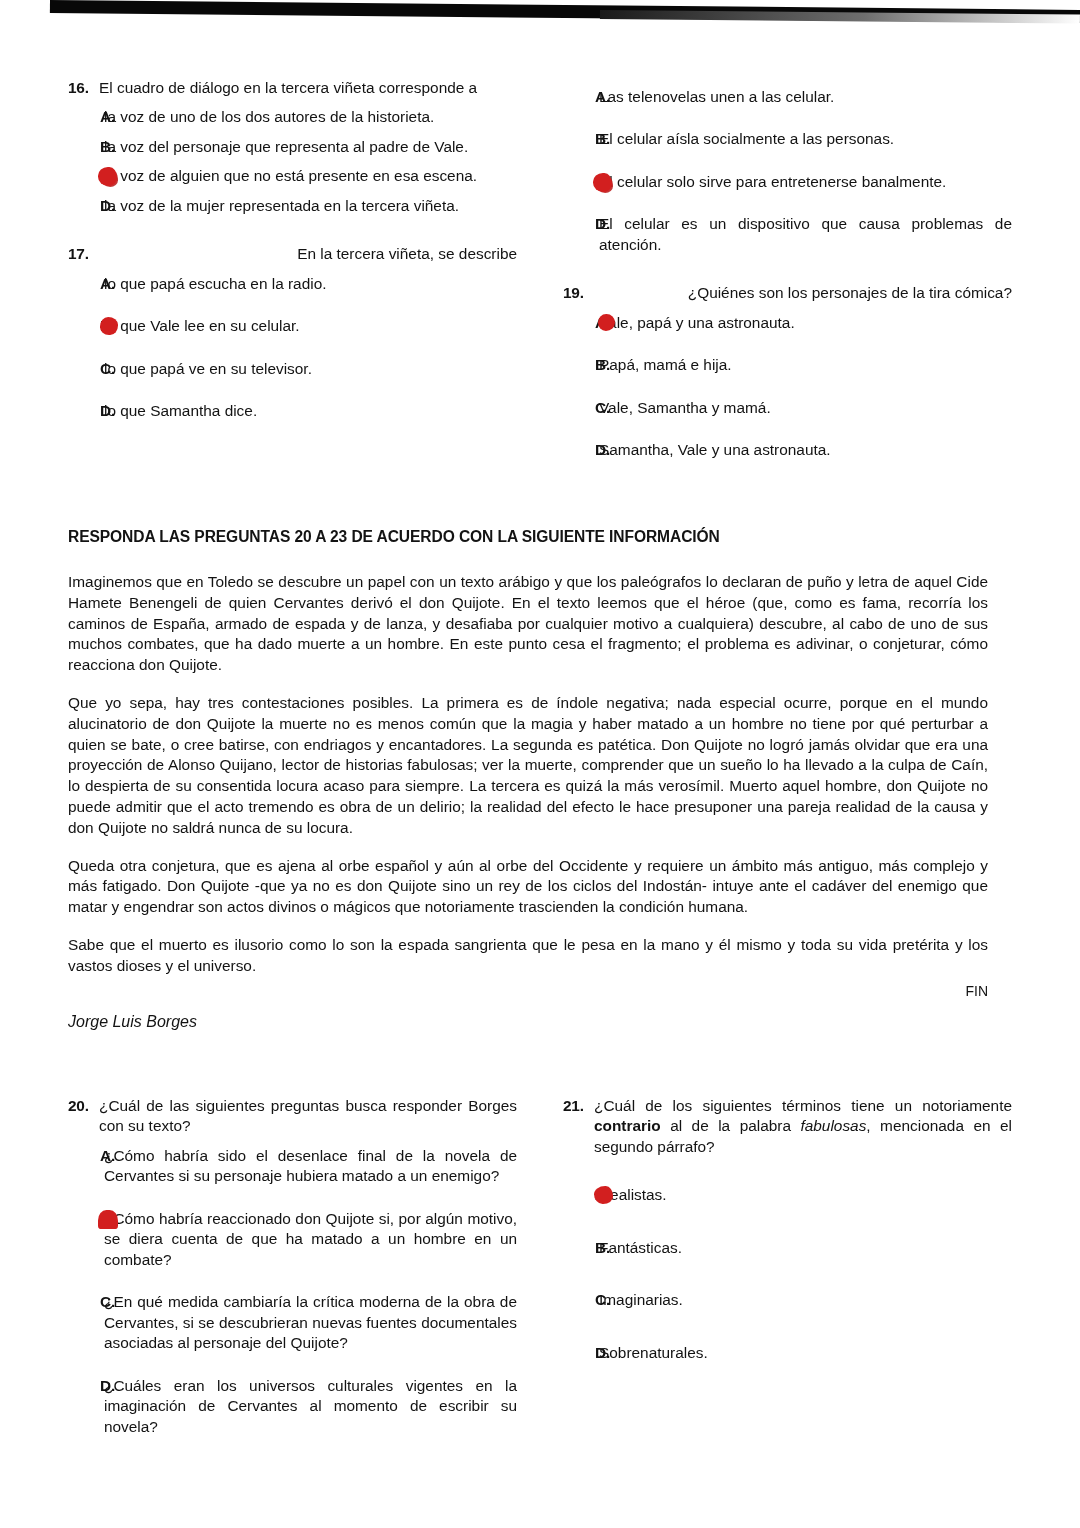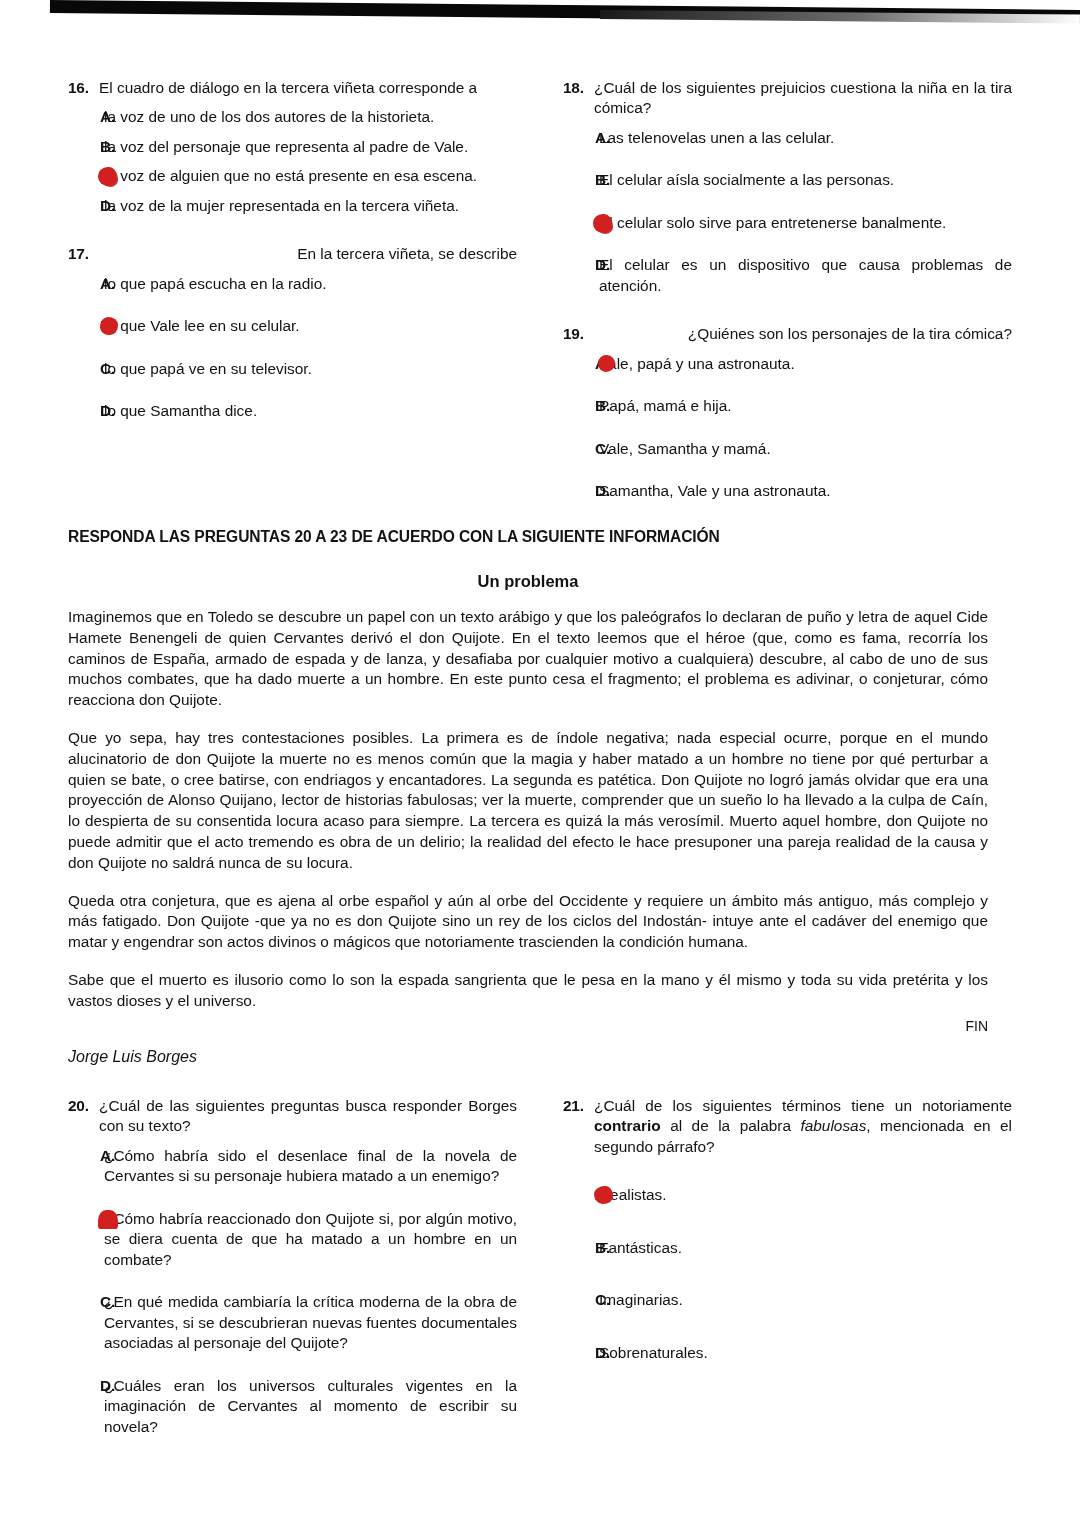--- a/index.html
+++ b/index.html
@@ -256,24 +256,20 @@
             <span class="opt-text nojust">lo que Samantha dice.</span>
           </div>
         </div>
       </div>
 
     </div>
 
     <div class="col">
 
       <div class="question">
-        <div class="q-head">
-          <span class="q-num">18.</span>
-          <span class="q-stem">¿Cuál de los siguientes prejuicios cuestiona la niña en la tira cómica?</span>
-        </div>
         <div class="options">
           <div class="option loose">
             <span class="opt-letter">A.</span>
             <span class="opt-text nojust">Las telenovelas unen a las celular.</span>
           </div>
           <div class="option loose">
             <span class="opt-letter">B.</span>
             <span class="opt-text nojust">El celular aísla socialmente a las personas.</span>
           </div>
           <div class="option loose">
@@ -312,21 +308,20 @@
             <span class="opt-text nojust">Samantha, Vale y una astronauta.</span>
           </div>
         </div>
       </div>
 
     </div>
   </div>
 
   <div class="passage">
     <div class="passage-heading">RESPONDA LAS PREGUNTAS 20 A 23 DE ACUERDO CON LA SIGUIENTE INFORMACIÓN</div>
-    <div class="passage-title">Un problema</div>
     <p>Imaginemos que en Toledo se descubre un papel con un texto arábigo y que los paleógrafos lo declaran de puño y letra de aquel Cide Hamete Benengeli de quien Cervantes derivó el don Quijote. En el texto leemos que el héroe (que, como es fama, recorría los caminos de España, armado de espada y de lanza, y desafiaba por cualquier motivo a cualquiera) descubre, al cabo de uno de sus muchos combates, que ha dado muerte a un hombre. En este punto cesa el fragmento; el problema es adivinar, o conjeturar, cómo reacciona don Quijote.</p>
     <p>Que yo sepa, hay tres contestaciones posibles. La primera es de índole negativa; nada especial ocurre, porque en el mundo alucinatorio de don Quijote la muerte no es menos común que la magia y haber matado a un hombre no tiene por qué perturbar a quien se bate, o cree batirse, con endriagos y encantadores. La segunda es patética. Don Quijote no logró jamás olvidar que era una proyección de Alonso Quijano, lector de historias fabulosas; ver la muerte, comprender que un sueño lo ha llevado a la culpa de Caín, lo despierta de su consentida locura acaso para siempre. La tercera es quizá la más verosímil. Muerto aquel hombre, don Quijote no puede admitir que el acto tremendo es obra de un delirio; la realidad del efecto le hace presuponer una pareja realidad de la causa y don Quijote no saldrá nunca de su locura.</p>
     <p>Queda otra conjetura, que es ajena al orbe español y aún al orbe del Occidente y requiere un ámbito más antiguo, más complejo y más fatigado. Don Quijote -que ya no es don Quijote sino un rey de los ciclos del Indostán- intuye ante el cadáver del enemigo que matar y engendrar son actos divinos o mágicos que notoriamente trascienden la condición humana.</p>
     <p>Sabe que el muerto es ilusorio como lo son la espada sangrienta que le pesa en la mano y él mismo y toda su vida pretérita y los vastos dioses y el universo.</p>
     <div class="fin">FIN</div>
     <div class="author">Jorge Luis Borges</div>
   </div>
 
   <div class="qcols bottom">
 

